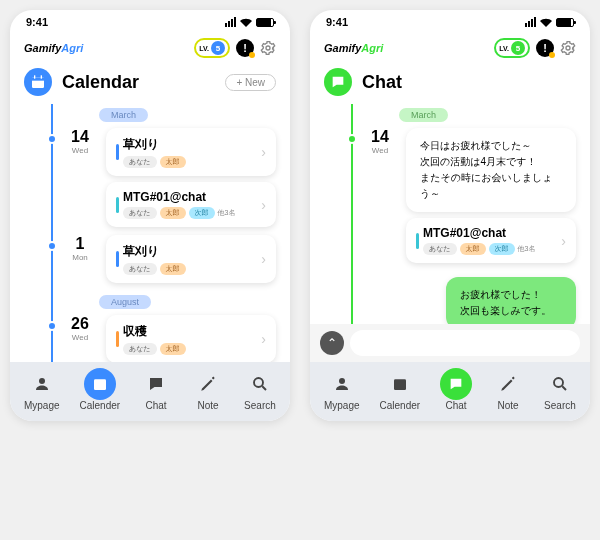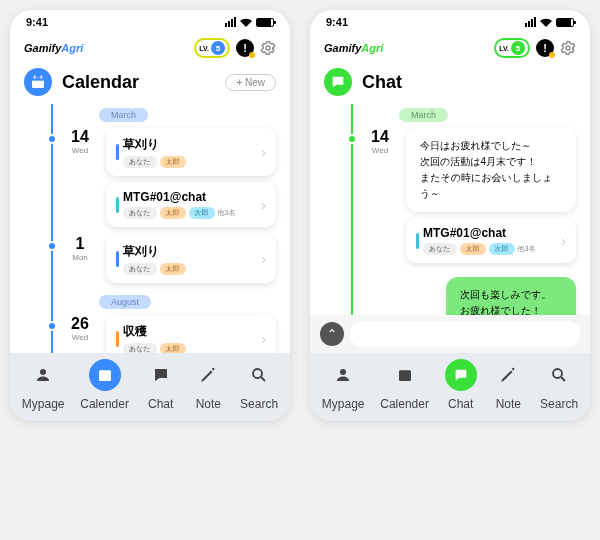--- a/index.html
+++ b/index.html
@@ -56,21 +56,21 @@
 .chevron{color:#ccc;font-size:14px}
 .msg-bubble{background:#fff;border-radius:12px;padding:10px 14px;font-size:10px;line-height:1.6;box-shadow:0 2px 6px rgba(0,0,0,0.1);}
 .msg-bubble.me{background:#7de87d;margin-left:40px}
 .msg-meta{font-size:8px;color:#888;text-align:right;margin-bottom:8px}
 .msg-meta.left{text-align:left;padding-left:8px}
 .chat-events{margin-bottom:8px}
 .chat-input-row{display:flex;align-items:center;gap:6px;padding:6px 10px;background:#f5f5f5}
 .chat-up{width:24px;height:24px;border-radius:50%;background:#555;color:#fff;display:flex;align-items:center;justify-content:center;font-size:12px}
 .chat-input{flex:1;border-radius:14px;background:#fff;height:26px;border:none;padding:0 10px;font-size:11px}
 .bottom-nav{display:flex;justify-content:space-around;align-items:center;padding:6px 4px 10px;background:#e8ebf0}
-.nav-item{display:flex;flex-direction:column;align-items:center;gap:6px;font-size:12px;color:#444}
+.nav-item{display:flex;flex-direction:column;align-items:center;gap:0;font-size:10px;color:#444}
 .nav-icon{width:32px;height:32px;border-radius:50%;display:flex;align-items:center;justify-content:center}
 .nav-icon.active-blue{background:#3a8bff;color:#fff}
 .nav-icon.active-green{background:#3ae03a;color:#fff}
 svg{display:block}
 </style>
 </head>
 <body>
 
 <div class="phone">
   <div class="status-bar">
@@ -302,22 +302,22 @@
                   <span class="tag tag-you">あなた</span>
                   <span class="tag tag-taro">太郎</span>
                   <span class="tag tag-jiro">次郎</span>
                   <span class="tag-more">他3名</span>
                 </div>
             </div>
             <span class="chevron">›</span>
           </div>
         </div>
         <div class="msg-bubble me">
+          <div>お疲れ様でした！</div>
           <div>次回も楽しみです。</div>
-          <div>お疲れ様でした！</div>
         </div>
         <div class="msg-meta left"><span>あなた</span>&nbsp;&nbsp;<span>12:28</span></div>
       </div>
     </div>
   </div>
   <div class="chat-input-row">
     <div class="chat-up">⌃</div>
     <input class="chat-input" style="">
   </div>
   <div class="bottom-nav">

